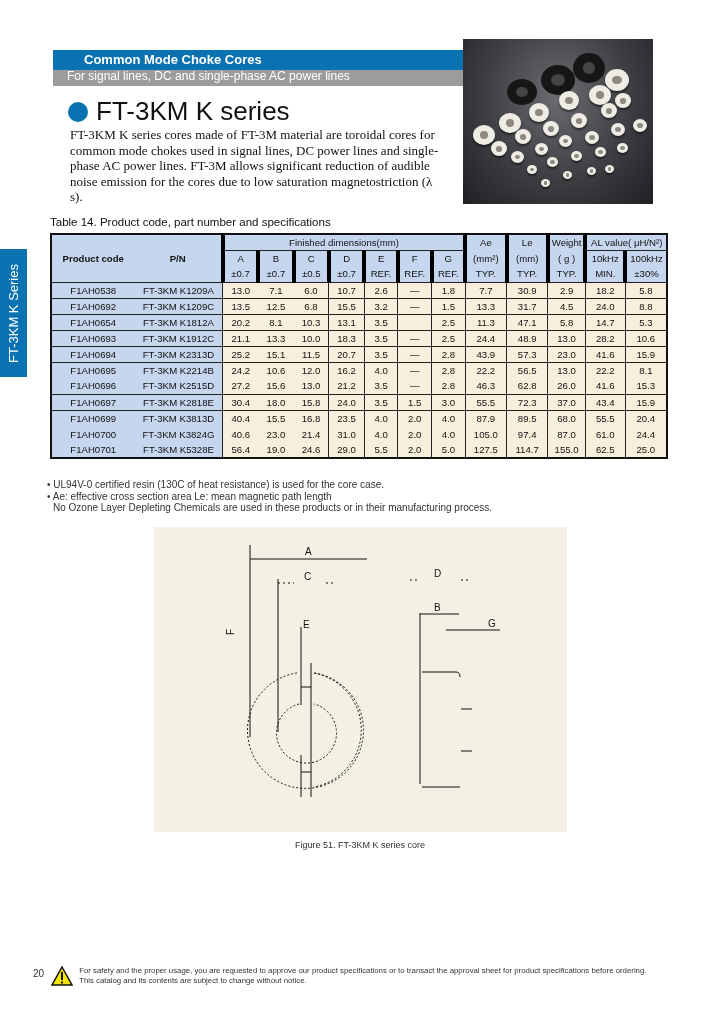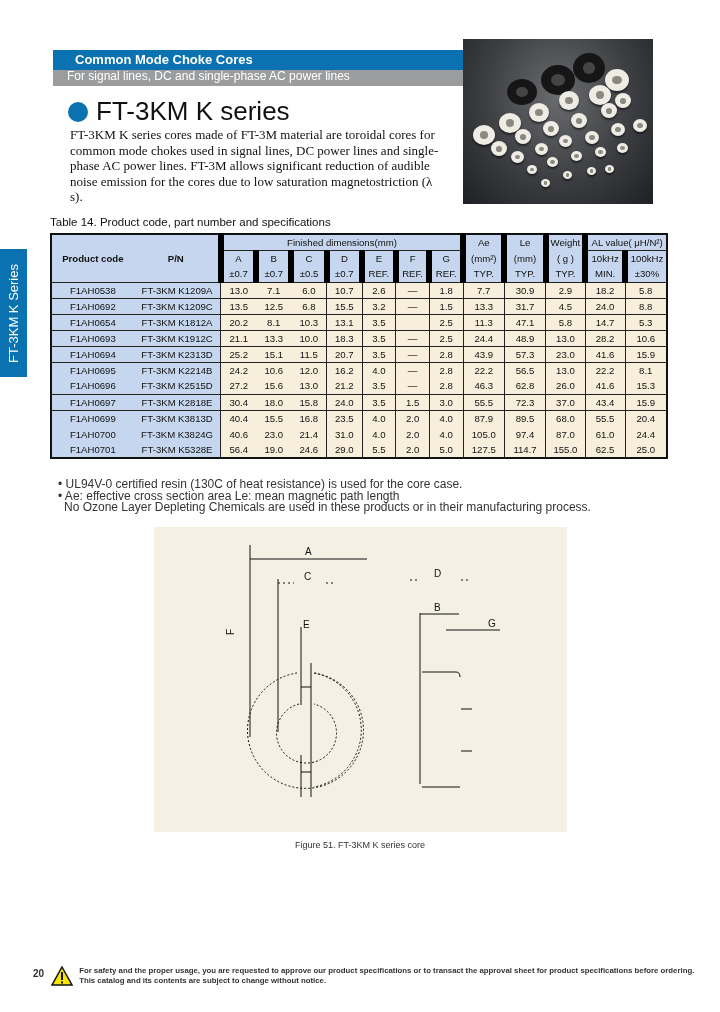--- a/index.html
+++ b/index.html
@@ -1,53 +1,53 @@
 <!DOCTYPE html>
 <html><head>
 <meta charset="utf-8">
 <style>
   * { box-sizing: border-box; margin: 0; padding: 0; }
   body { width: 720px; height: 1012px; background: #ffffff; position: relative; overflow: hidden;
          font-family: "Liberation Sans", sans-serif; color: #111; }
   .hdr { position: absolute; left: 53px; top: 50px; width: 600px; }
   .hdr-blue { height: 20px; background: #0a72b0; color: #fff; font-weight: bold; font-size: 13px;
-              padding-left: 22px; line-height: 20px; }
+              padding-left: 31px; line-height: 20px; }
   .hdr-gray { height: 16px; background: #9a9c9e; color: #fff; font-size: 12px; padding-left: 14px; line-height: 13px; }
   .photo { position: absolute; left: 463px; top: 39px; width: 190px; height: 165px;
            background: radial-gradient(ellipse at 50% 35%, #6a6c70 0%, #3c3e42 55%, #1e2024 100%); overflow: hidden; }
   .core { position: absolute; border-radius: 50%; }
   .core::after { content: ""; position: absolute; left: 30%; top: 30%; width: 40%; height: 40%;
                  border-radius: 50%; background: #8b8a80; }
   .core.black { background: #161616; }
   .core.black::after { background: #444; }
   .core.white { background: #eeece5; box-shadow: 0 2px 2px rgba(0,0,0,.5); }
   .title-row { position: absolute; left: 68px; top: 96px; display: flex; align-items: center; }
   .bullet { width: 20px; height: 20px; border-radius: 50%; background: #0a72b0; margin-right: 8px; }
   .title { font-size: 26px; color: #111; }
   .intro { position: absolute; left: 70px; top: 127px; width: 370px; font-size: 13px; line-height: 15.5px; font-family: Liberation Serif, serif; }
   .table-caption { position: absolute; left: 50px; top: 216px; font-size: 11.5px; }
   .table-caption b { font-weight: normal; }
   table.spec { position: absolute; left: 50px; top: 233px; width: 618px; border-collapse: collapse;
                font-size: 9.6px; border: 2px solid #111; }
   table.spec td, table.spec th { font-weight: normal; height: 16px; text-align: center; padding: 0 2px; }
-  table.spec thead th { background: #c6d6ee; border-left: 6px solid #000000; border-bottom: 1px solid #222; }
+  table.spec thead th { background: #c6d6ee; border-left: 4px solid #000000; border-bottom: 1px solid #222; }
   table.spec thead th.noleft { border-left: none; font-weight: bold; }
   table.spec tbody td.code, table.spec tbody td.pn { background: #c6d6ee; }
   table.spec tbody td.code { text-align: center; }
   table.spec tbody td.val { background: #f7efdc; border-left: 1px solid #222; text-align: center; }
   table.spec tbody td.pn { border-right: 1px solid #222; }
   table.spec tbody td.val.nl { border-left: none; }
   table.spec tbody tr.grp td { border-top: 1px solid #222; }
-  .notes { position: absolute; left: 58px; top: 479px; font-size: 12px; line-height: 11.5px; color: #333; }
+  .notes { position: absolute; left: 47px; top: 479px; font-size: 10px; line-height: 11.5px; color: #333; }
   .fig { position: absolute; left: 154px; top: 527px; width: 413px; height: 305px; background: #f4f1e4; }
   .fig-caption { position: absolute; left: 0; width: 720px; top: 840px; text-align: center; font-size: 9px; color: #333; }
   .side-tab { position: absolute; left: 0; top: 249px; width: 27px; height: 128px; background: #0a72b0;
               display: flex; align-items: center; justify-content: center; }
   .side-tab span { transform: rotate(-90deg); white-space: nowrap; color: #fff; font-size: 13px; }
-  .footer { position: absolute; left: 33px; top: 966px; display: flex; align-items: flex-start; font-weight: bold; }
+  .footer { position: absolute; left: 33px; top: 966px; display: flex; align-items: flex-start; }
   .page-num { font-size: 10px; margin-right: 7px; margin-top: 2px; color: #333; }
   .warn { width: 22px; height: 20px; margin-right: 6px; }
   .footer-text { font-size: 7.8px; line-height: 10px; color: #333; }
 </style>
 </head>
 <body>
 
 <div class="hdr">
   <div class="hdr-blue">Common Mode Choke Cores</div>
   <div class="hdr-gray">For signal lines, DC and single-phase AC power lines</div>

